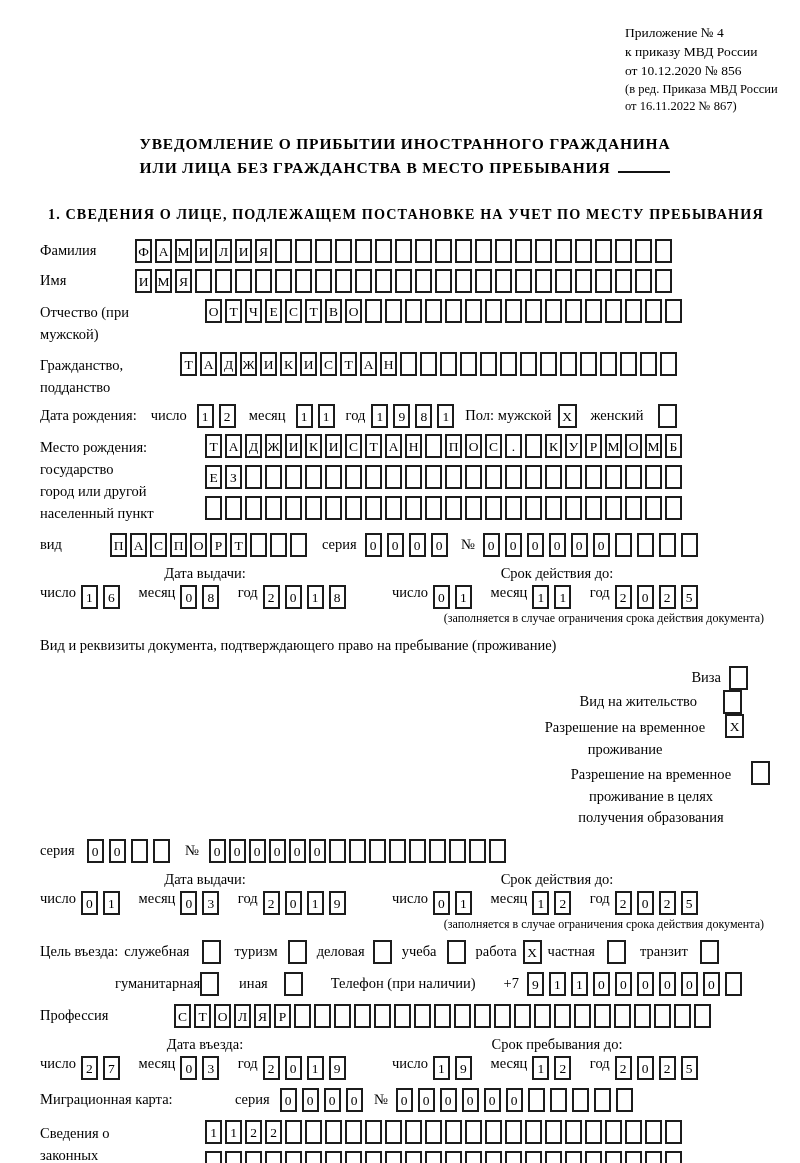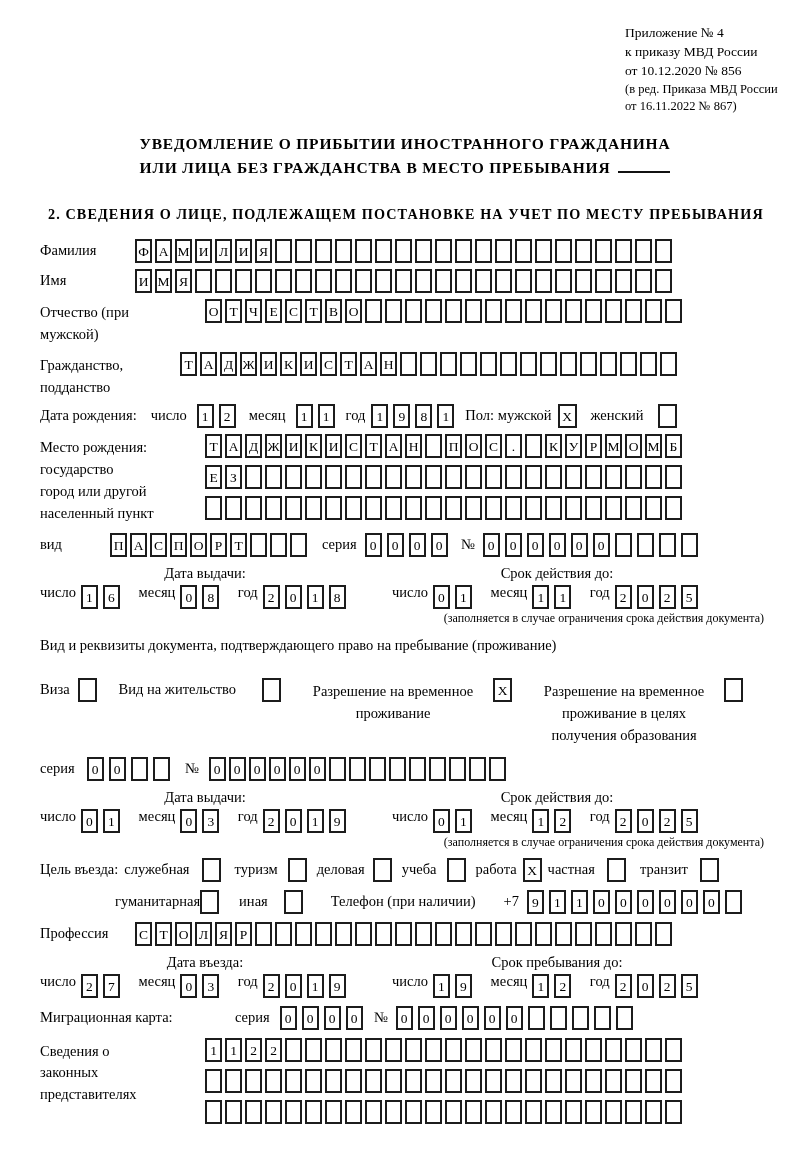--- a/index.html
+++ b/index.html
@@ -52,21 +52,21 @@
   .dcol2 { flex:1; }
   .dhead { text-align:center; font-size:14.5px; }
   .dcol1 .dhead { width:330px; }
   .dcol2 .dhead { width:330px; }
   .dline { margin-top:2px; white-space:nowrap; }
   .dline .dlbl { font-size:14.5px; margin-right:5px; }
   .dline .cells { display:inline-block; margin-right:10px; }
   .dnote { text-align:right; font-size:12px; padding-right:6px; margin-top:2px; }
 
   
-  .resrow { display:flex; align-items:flex-start; margin-top:24px; }
+  .resrow { display:flex; align-items:flex-end; margin-top:12px;flex-direction:column; }
   .resitem { display:flex; align-items:flex-start; }
   .resitem .txt { font-size:14.5px; padding-top:3px; }
   .resitem .txt.c { text-align:center; line-height:1.5; }
   .mr { margin-right:8px; }
 
   
   .purp { display:flex; align-items:flex-start; margin-top:8px; }
   .purp .txt { font-size:14.5px; padding-top:3px; }
 </style>
 </head>
@@ -80,21 +80,21 @@
     <div>от 10.12.2020 № 856</div>
     <div class="small">(в ред. Приказа МВД России</div>
     <div class="small">от 16.11.2022 № 867)</div>
   </div>
 
   <div class="title">
     <div>УВЕДОМЛЕНИЕ О ПРИБЫТИИ ИНОСТРАННОГО ГРАЖДАНИНА</div>
     <div><span>ИЛИ ЛИЦА БЕЗ ГРАЖДАНСТВА В МЕСТО ПРЕБЫВАНИЯ</span><span class="uline"></span></div>
   </div>
 
-  <div class="sec-head">2. СВЕДЕНИЯ О ЛИЦЕ, ПОДЛЕЖАЩЕМ ПОСТАНОВКЕ НА УЧЕТ ПО МЕСТУ ПРЕБЫВАНИЯ</div>
+  <div class="sec-head">1. СВЕДЕНИЯ О ЛИЦЕ, ПОДЛЕЖАЩЕМ ПОСТАНОВКЕ НА УЧЕТ ПО МЕСТУ ПРЕБЫВАНИЯ</div>
 
   <div class="row" style="margin-top:16px;">
     <div class="lbl w95">Фамилия</div>
     <div class="cells"><span class="cell">Ф</span><span class="cell">А</span><span class="cell">М</span><span class="cell">И</span><span class="cell">Л</span><span class="cell">И</span><span class="cell">Я</span><span class="cell"></span><span class="cell"></span><span class="cell"></span><span class="cell"></span><span class="cell"></span><span class="cell"></span><span class="cell"></span><span class="cell"></span><span class="cell"></span><span class="cell"></span><span class="cell"></span><span class="cell"></span><span class="cell"></span><span class="cell"></span><span class="cell"></span><span class="cell"></span><span class="cell"></span><span class="cell"></span><span class="cell"></span><span class="cell"></span></div>
   </div>
 
   <div class="row">
     <div class="lbl w95">Имя</div>
     <div class="cells"><span class="cell">И</span><span class="cell">М</span><span class="cell">Я</span><span class="cell"></span><span class="cell"></span><span class="cell"></span><span class="cell"></span><span class="cell"></span><span class="cell"></span><span class="cell"></span><span class="cell"></span><span class="cell"></span><span class="cell"></span><span class="cell"></span><span class="cell"></span><span class="cell"></span><span class="cell"></span><span class="cell"></span><span class="cell"></span><span class="cell"></span><span class="cell"></span><span class="cell"></span><span class="cell"></span><span class="cell"></span><span class="cell"></span><span class="cell"></span><span class="cell"></span></div>
   </div>
@@ -235,21 +235,21 @@
   <div class="purp">
     <span class="txt" style="margin-left:75px; ">гуманитарная</span>
     <span class="cbox" style="margin-right:20px;"></span>
     <span class="txt" style="margin-right:16px;">иная</span>
     <span class="cbox" style="margin-right:28px;"></span>
     <span class="txt" style="margin-right:28px;">Телефон (при наличии)</span>
     <span class="txt" style="margin-right:8px;">+7</span>
     <span class="cells gap"><span class="cell">9</span><span class="cell">1</span><span class="cell">1</span><span class="cell">0</span><span class="cell">0</span><span class="cell">0</span><span class="cell">0</span><span class="cell">0</span><span class="cell">0</span><span class="cell"></span></span>
   </div>
 
-  <div class="row" style="margin-top:8px;">
+  <div class="row" style="margin-top:8px;gap:39px;">
     <div class="lbl w95">Профессия</div>
     <div class="cells"><span class="cell">С</span><span class="cell">Т</span><span class="cell">О</span><span class="cell">Л</span><span class="cell">Я</span><span class="cell">Р</span><span class="cell"></span><span class="cell"></span><span class="cell"></span><span class="cell"></span><span class="cell"></span><span class="cell"></span><span class="cell"></span><span class="cell"></span><span class="cell"></span><span class="cell"></span><span class="cell"></span><span class="cell"></span><span class="cell"></span><span class="cell"></span><span class="cell"></span><span class="cell"></span><span class="cell"></span><span class="cell"></span><span class="cell"></span><span class="cell"></span><span class="cell"></span></div>
   </div>
 
   <div class="dblock">
     <div class="dcol1">
       <div class="dhead">Дата въезда:</div>
       <div class="dline">
         <span class="dlbl">число</span><span class="cells gap"><span class="cell">2</span><span class="cell">7</span></span>
         <span class="dlbl">месяц</span><span class="cells gap"><span class="cell">0</span><span class="cell">3</span></span>

